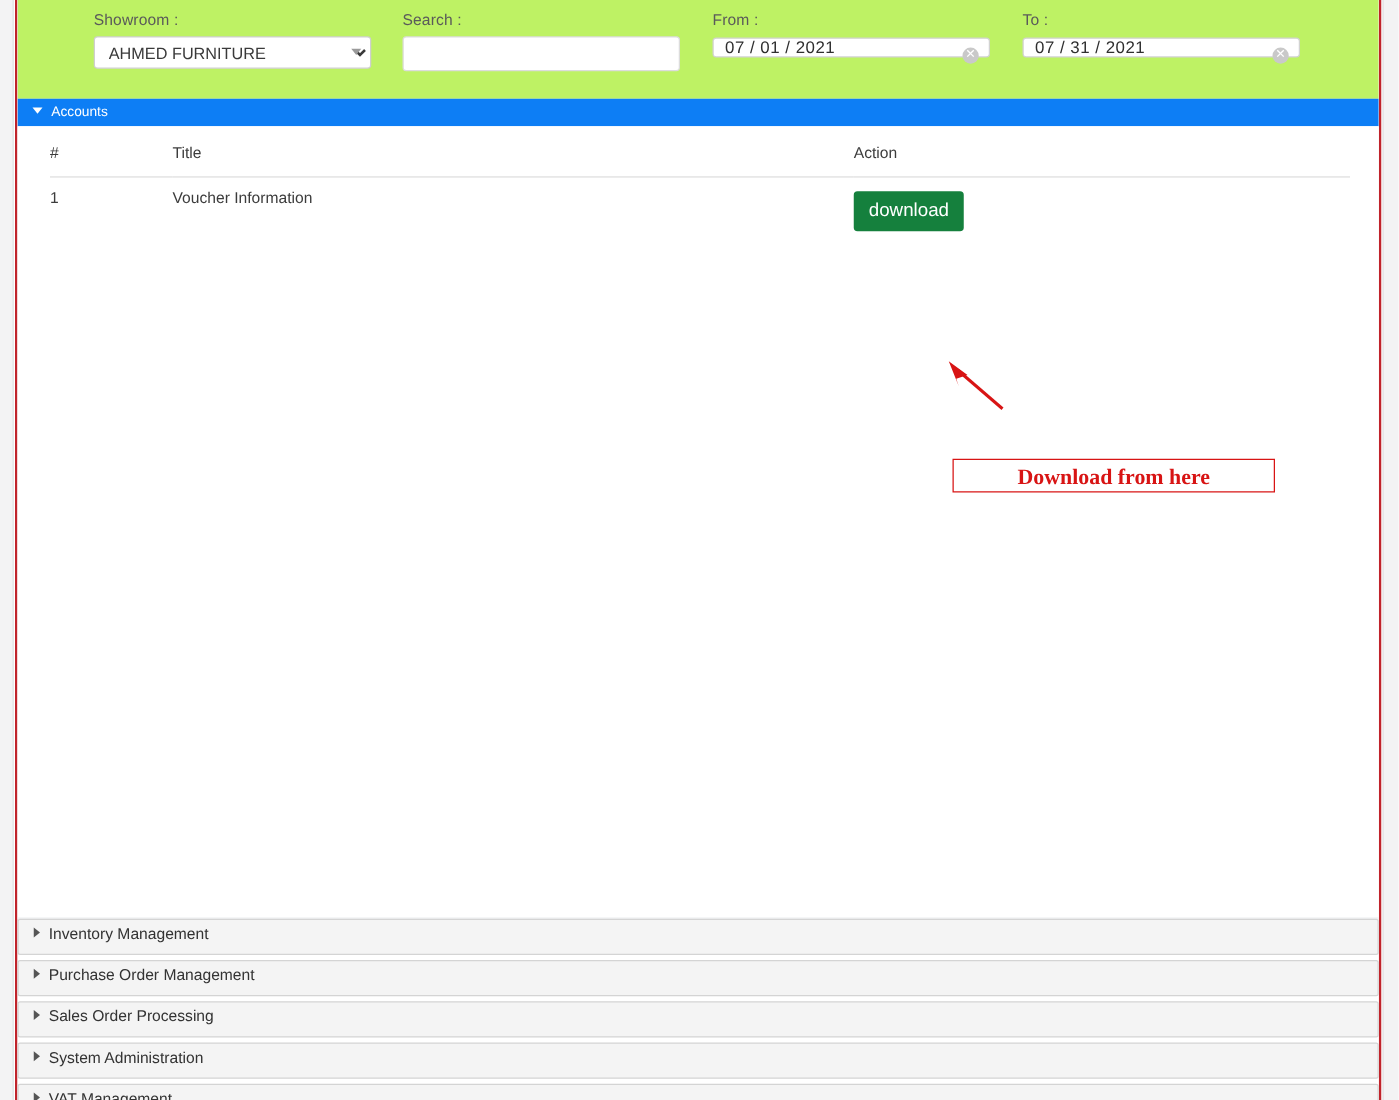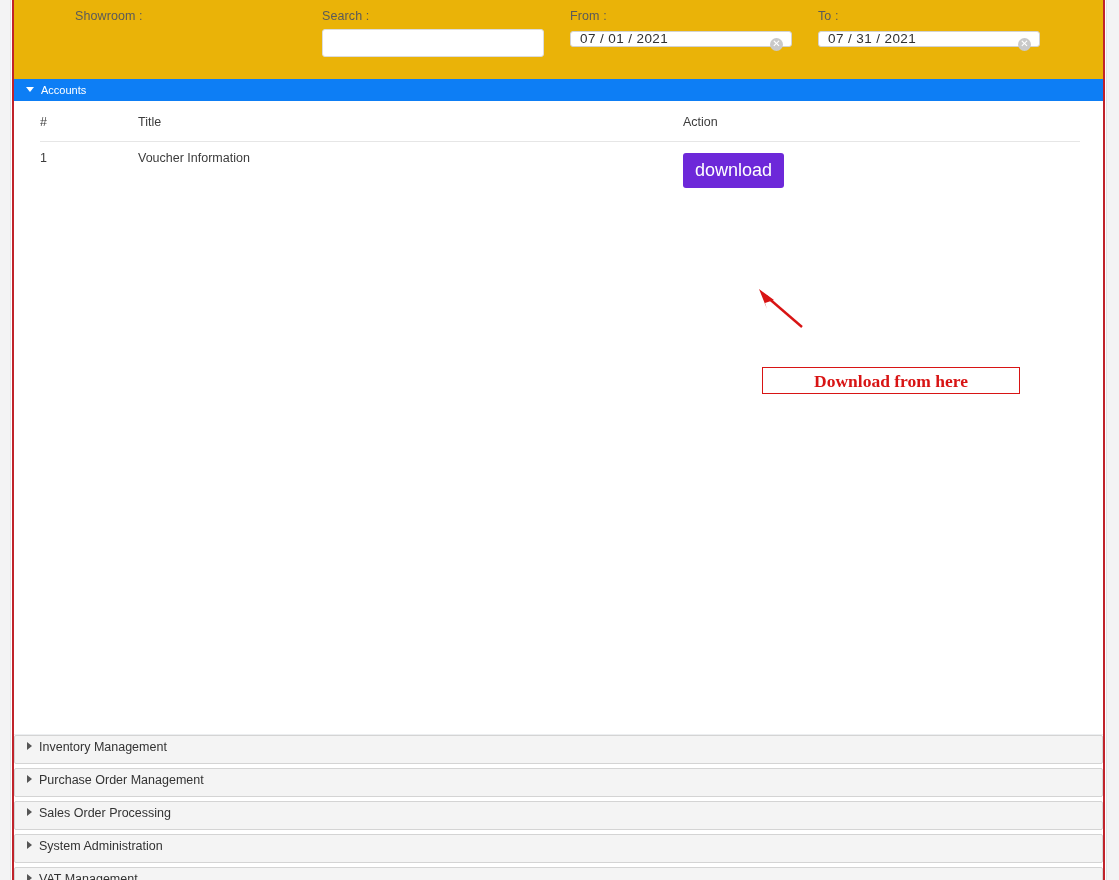--- a/index.html
+++ b/index.html
@@ -51,21 +51,21 @@
     width: 1089px;
     height: 880px;
     background: #ffffff;
     overflow: hidden;
   }
 
   
   #filter-bar {
     position: relative;
     height: 79px;
-    background: #eab308;
+    background: #bef264;
   }
   .field {
     position: absolute;
     top: 9px;
   }
   .field-label {
     display: block;
     font-size: 12.5px;
     color: #5a5a5a;
     margin-bottom: 6px;
@@ -201,24 +201,24 @@
     color: #3c3c3c;
     padding: 9px 0 0 0;
     vertical-align: top;
   }
   .col-num   { width: 98px; }
   .col-title { width: 545px; }
   .col-action{ width: 397px; }
 
   .download-btn {
     display: inline-block;
-    background: #6d28d9;
+    background: #15803d;
     color: #ffffff;
     font-family: "Liberation Sans", sans-serif;
-    font-size: 18px;
+    font-size: 15px;
     line-height: 1;
     padding: 8px 12px 9px 12px;
     border: none;
     border-radius: 3px;
     cursor: pointer;
     margin-top: 2px;
   }
 
   
   #annotation-box {
@@ -277,20 +277,26 @@
 <div id="page-gutter-right"></div>
 <div id="page-border-left"></div>
 <div id="page-border-right"></div>
 
 <div id="app">
 
   <div id="filter-bar">
 
     <div class="field" style="left:61px;">
       <span class="field-label">Showroom :</span>
+      <span class="select-wrap">
+        <select class="showroom-select">
+          <option>AHMED FURNITURE</option>
+        </select>
+        <span class="select-caret"></span>
+      </span>
     </div>
 
     <div class="field" style="left:308px;">
       <span class="field-label">Search :</span>
       <input class="text-input" type="text" value="" style="">
     </div>
 
     <div class="field" style="left:556px;">
       <span class="field-label">From :</span>
       <span class="date-wrap">

